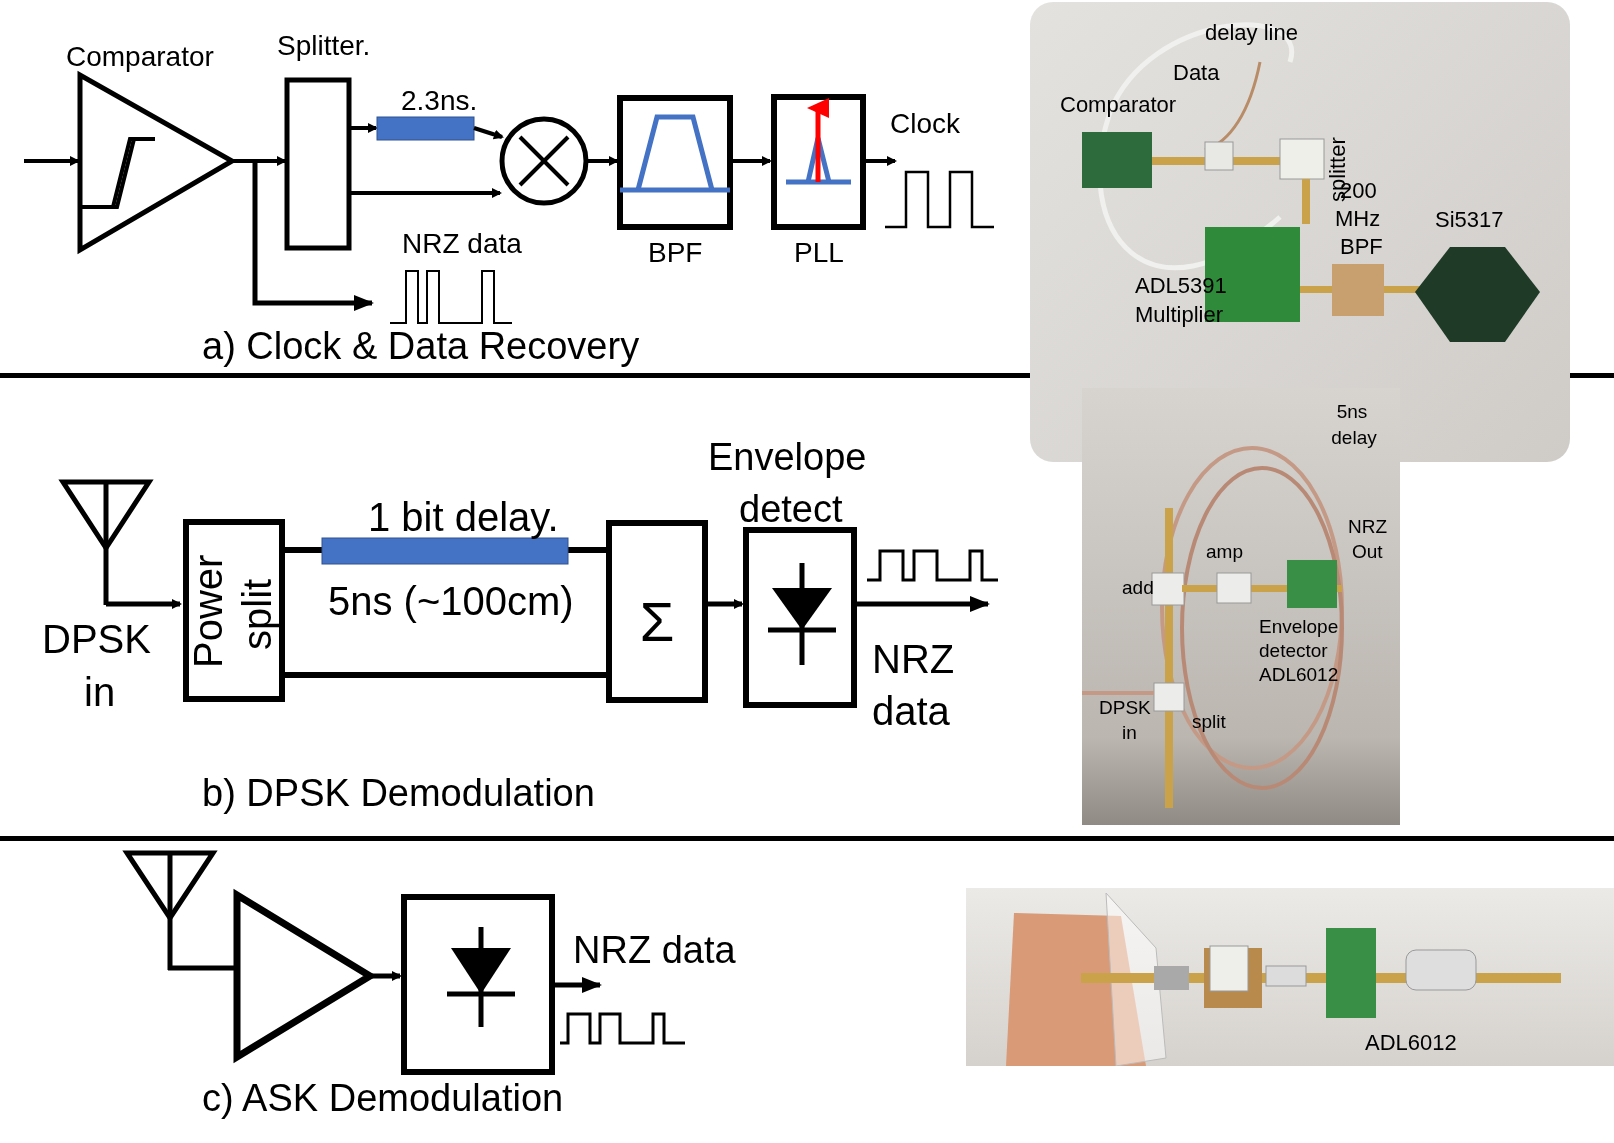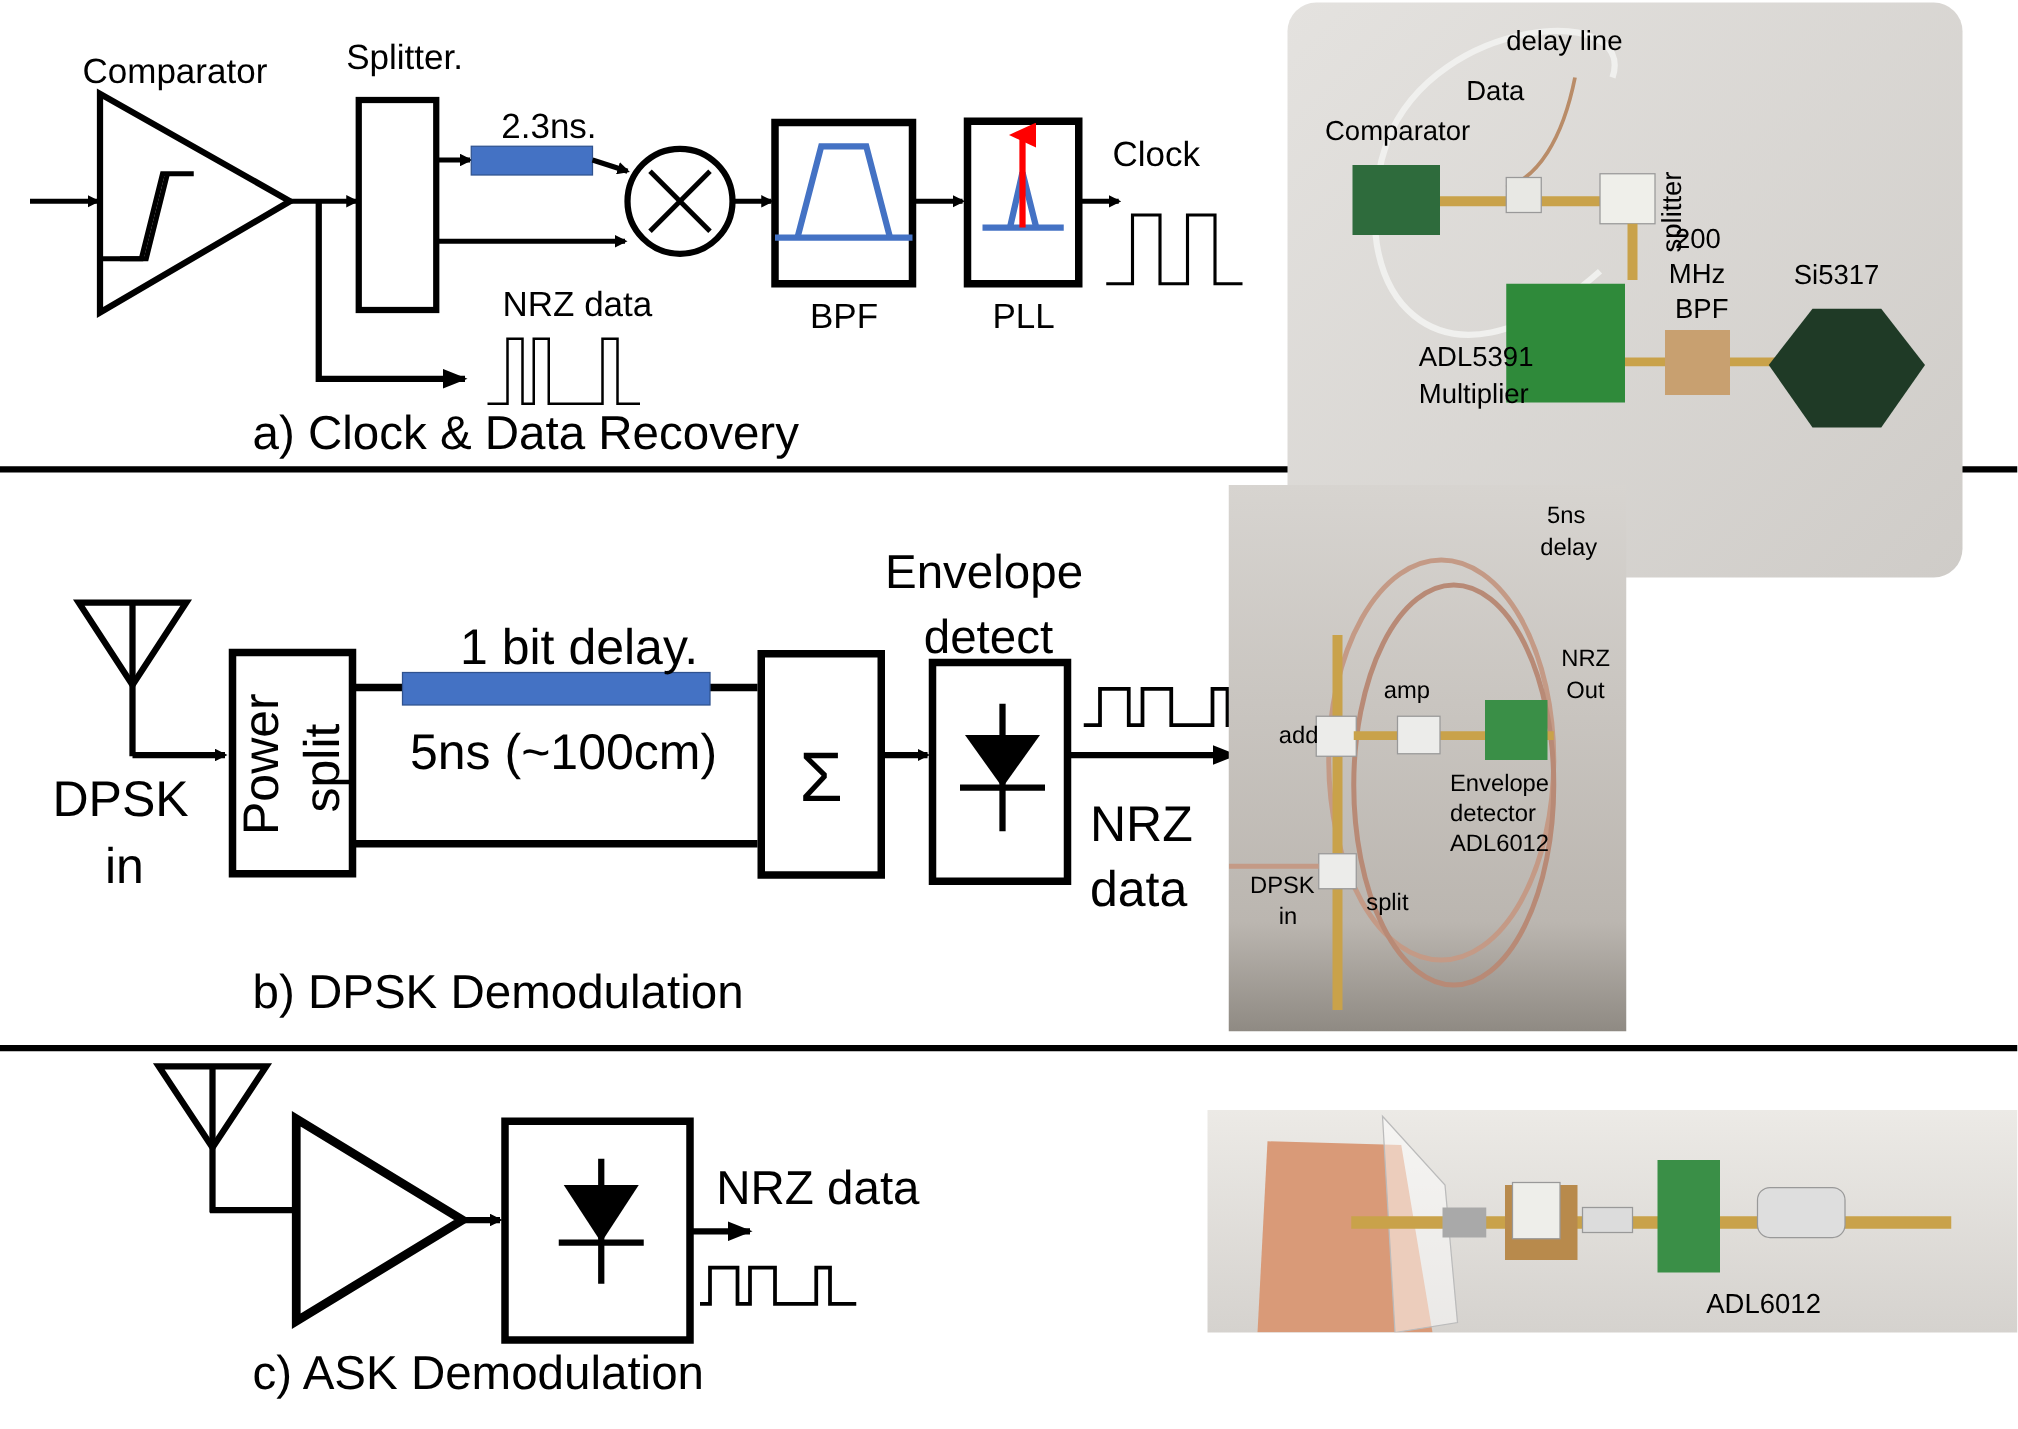--- a/index.html
+++ b/index.html
@@ -167,21 +167,21 @@
     <text transform="translate(315,200) rotate(-90)" font-size="22">splitter</text>
     <text x="310" y="196" font-size="22">200</text>
     <text x="305" y="224" font-size="22">MHz</text>
     <text x="310" y="252" font-size="22">BPF</text>
     <text x="405" y="225" font-size="22">Si5317</text>
     <text x="105" y="291" font-size="22">ADL5391</text>
     <text x="105" y="320" font-size="22">Multiplier</text>
   </svg>
 </div>
 
-<div class="photo" style="left:983px;top:388px;width:318px;height:437px;background:linear-gradient(180deg,#d7d4d0,#bbb6b0 80%,#8f8a83);text-decoration:underline;">
+<div class="photo" style="left:1082px;top:388px;width:318px;height:437px;background:linear-gradient(180deg,#d7d4d0,#bbb6b0 80%,#8f8a83);text-decoration:underline;">
   <svg width="318" height="437" viewBox="0 0 318 437">
     <ellipse cx="170" cy="220" rx="90" ry="160" fill="none" stroke="#c49a86" stroke-width="4"></ellipse>
     <ellipse cx="180" cy="240" rx="80" ry="160" fill="none" stroke="#b88a76" stroke-width="4"></ellipse>
     <rect x="83" y="120" width="8" height="300" fill="#c9a24a"></rect>
     <rect x="70" y="185" width="32" height="32" fill="#ececea" stroke="#999"></rect>
     <rect x="100" y="197" width="160" height="7" fill="#c9a24a"></rect>
     <rect x="135" y="185" width="34" height="30" fill="#ececea" stroke="#999"></rect>
     <rect x="205" y="172" width="50" height="48" fill="#3a8f47"></rect>
     <rect x="72" y="295" width="30" height="28" fill="#ececea" stroke="#999"></rect>
     <line x1="0" y1="305" x2="72" y2="305" stroke="#c49a86" stroke-width="4"></line>

